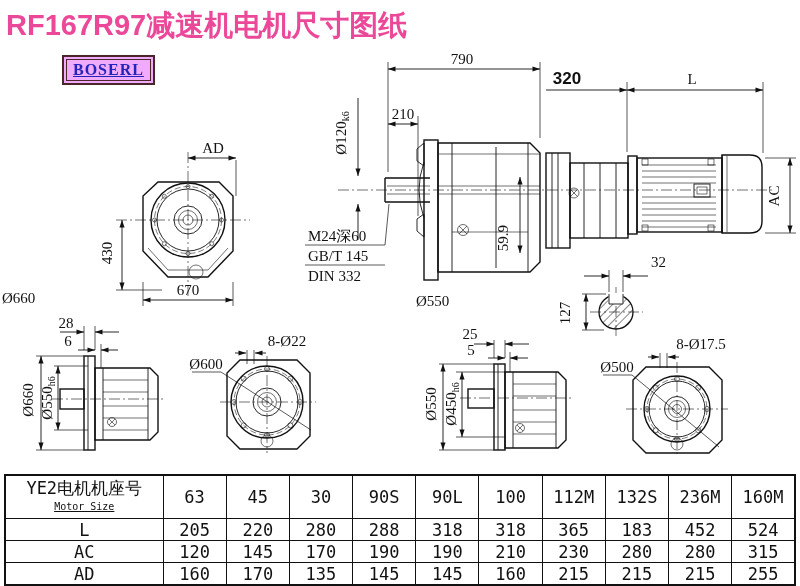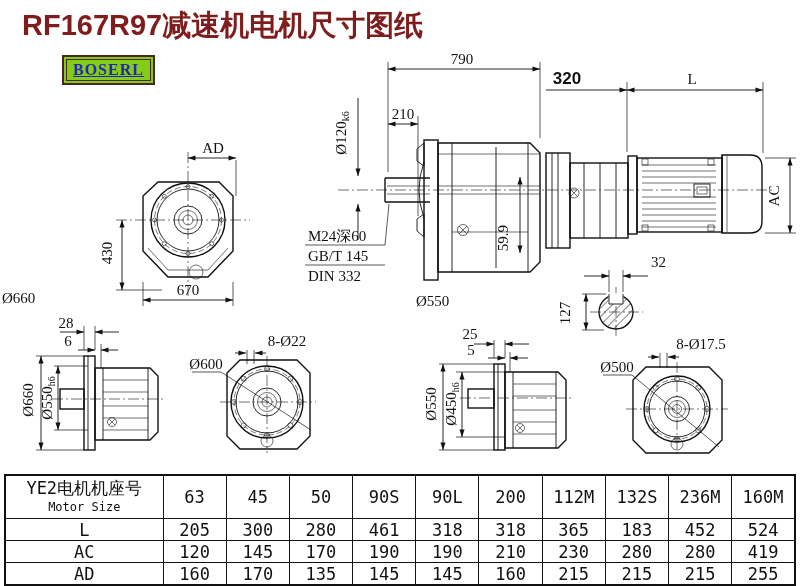--- a/index.html
+++ b/index.html
@@ -1,42 +1,42 @@
 <!DOCTYPE html>
 <html><head>
 <meta charset="utf-8">
 <style>
   html,body{margin:0;padding:0;background:#ffffff;}
   body{position:relative;width:800px;height:586px;overflow:hidden;
        font-family:"Liberation Sans",sans-serif;}
   .page-title{position:absolute;left:6px;top:6px;font-size:29px;font-weight:bold;
-       color:#7f1d1d;letter-spacing:0px;white-space:nowrap;margin-left:16px;}
+       color:#ec4899;letter-spacing:0px;white-space:nowrap;}
   .logo{position:absolute;left:62px;top:55px;border:2px solid #4a2626;
-       background:#84cc16;padding:2px;}
+       background:#f0abfc;padding:2px;}
   .logo-inner{border:1px solid #4a2626;padding:0 6px;height:20px;display:flex;
        align-items:center;justify-content:center;}
   .logo-text{font-family:"Liberation Serif",serif;font-weight:bold;font-size:16px;
        color:#2424b8;text-decoration:underline;letter-spacing:1px;}
   svg{position:absolute;left:0;top:0;}
   svg text{font-family:"Liberation Serif",serif;font-size:15px;fill:#111;}
   .out{fill:none;stroke:#111;stroke-width:1.4;}
   .med{fill:none;stroke:#111;stroke-width:0.9;}
   .thin{fill:none;stroke:#111;stroke-width:0.6;}
   .dim{fill:none;stroke:#111;stroke-width:0.9;}
   .ext{fill:none;stroke:#111;stroke-width:0.7;}
   .cl{fill:none;stroke:#111;stroke-width:0.6;stroke-dasharray:11 3 2 3;}
   .bc{fill:none;stroke:#111;stroke-width:0.55;stroke-dasharray:6 3;}
   .bold-dim{font-family:"Liberation Sans",sans-serif;font-weight:bold;font-size:17px;}
   .dim-table{position:absolute;left:4px;top:474px;width:792px;border-collapse:collapse;
        table-layout:fixed;border:2.5px solid #111;}
   .dim-table td{border:1.6px solid #111;text-align:center;vertical-align:middle;
        font-family:"DejaVu Sans Mono",monospace;font-size:17px;color:#111;padding:0;height:21px;}
   .dim-table tr.hdr td{height:42px;}
   .hdr-cn{font-size:17px;line-height:20px;}
-  .hdr-en{font-size:12px;line-height:18px;}
+  .hdr-en{font-size:10px;line-height:18px;text-decoration:underline;}
 </style>
 </head>
 <body>
 
 <div class="page-title">RF167R97减速机电机尺寸图纸</div>
 
 <div class="logo">
   <div class="logo-inner">
     <span class="logo-text">BOSERL</span>
   </div>
@@ -354,54 +354,54 @@
       <col>
   </colgroup>
   <tbody>
     <tr class="hdr">
       <td>
         <div class="hdr-cn">YE2电机机座号</div>
         <div class="hdr-en">Motor Size</div>
       </td>
       <td>63</td>
       <td>45</td>
-      <td>50</td>
+      <td>30</td>
       <td>90S</td>
       <td>90L</td>
-      <td>200</td>
+      <td>100</td>
       <td>112M</td>
       <td>132S</td>
       <td>236M</td>
       <td>160M</td>
     </tr>
     <tr>
       <td>L</td>
       <td>205</td>
-      <td>300</td>
+      <td>220</td>
       <td>280</td>
-      <td>461</td>
+      <td>288</td>
       <td>318</td>
       <td>318</td>
       <td>365</td>
       <td>183</td>
       <td>452</td>
       <td>524</td>
     </tr>
     <tr>
       <td>AC</td>
       <td>120</td>
       <td>145</td>
       <td>170</td>
       <td>190</td>
       <td>190</td>
       <td>210</td>
       <td>230</td>
       <td>280</td>
       <td>280</td>
-      <td>419</td>
+      <td>315</td>
     </tr>
     <tr>
       <td>AD</td>
       <td>160</td>
       <td>170</td>
       <td>135</td>
       <td>145</td>
       <td>145</td>
       <td>160</td>
       <td>215</td>

